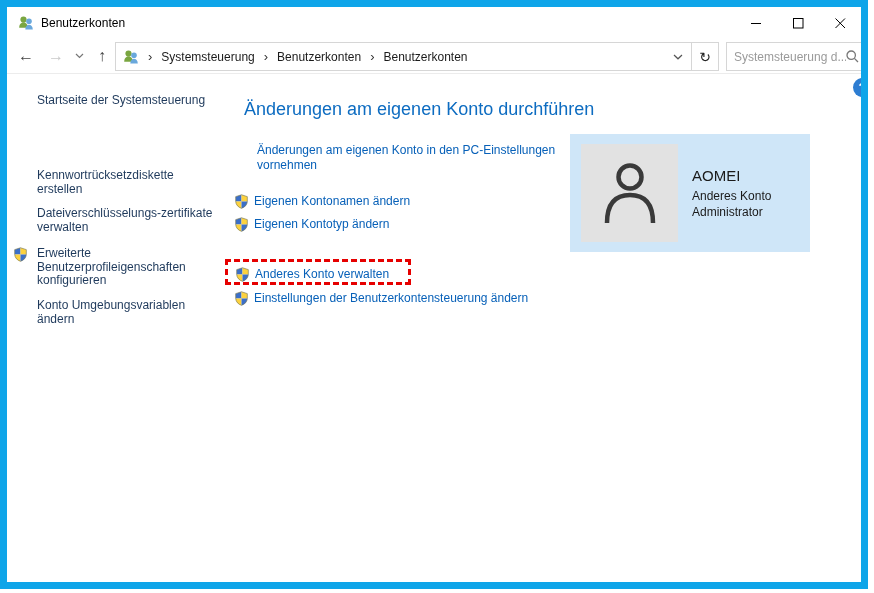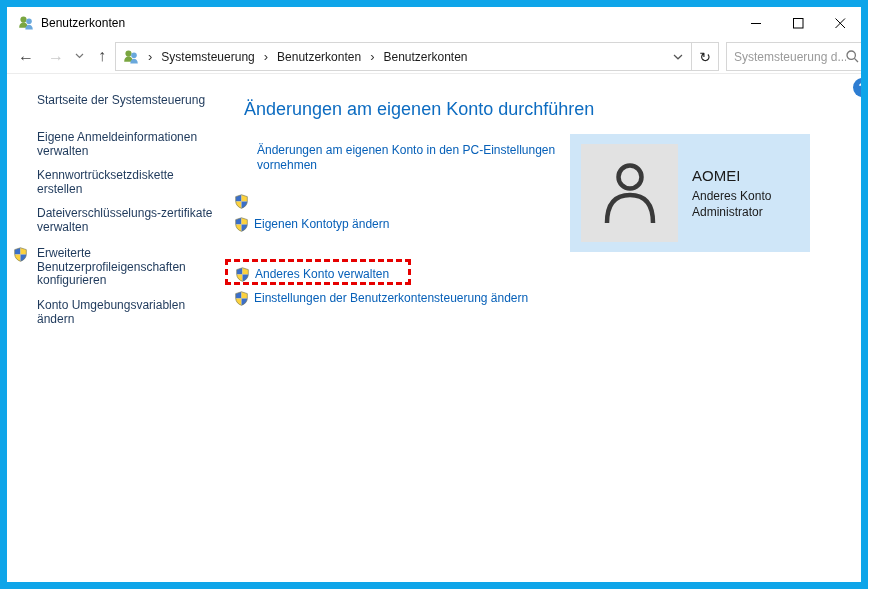--- a/index.html
+++ b/index.html
@@ -151,36 +151,36 @@
           <line x1="8.4" y1="8.4" x2="12" y2="12" stroke="#777" stroke-width="1.3"></line>
         </svg>
     </div>
   </div>
 
   <div class="help-btn">
       <span>?</span>
     </div>
 
   <div class="side-item nowrap" style="top:87px">Startseite der Systemsteuerung</div>
-  <div class="side-item" style="top:124px">Eigene Anmeldeinformationen verwalten</div>
   <div class="side-item" style="top:162px">Kennwortrücksetzdiskette erstellen</div>
   <div class="side-item" style="top:200px">Dateiverschlüsselungs-zertifikate verwalten</div>
   <svg class="side-shield" viewBox="0 0 16 16">
       <use href="#uacShield"></use>
     </svg>
   <div class="side-item" style="top:240px">Erweiterte Benutzerprofileigenschaften konfigurieren</div>
   <div class="side-item" style="top:292px">Konto Umgebungsvariablen ändern</div>
 
   <div class="main-heading">Änderungen am eigenen Konto durchführen</div>
 
   <div class="main-link" style="left:250px; top:136px; width:315px">Änderungen am eigenen Konto in den PC-Einstellungen vornehmen</div>
 
   <svg class="shield" style="left:227px; top:187px" viewBox="0 0 16 16">
       <use href="#uacShield"></use>
     </svg>
+  <div class="main-link" style="left:247px; top:187px; white-space:nowrap">Eigenen Kontonamen ändern</div>
 
   <svg class="shield" style="left:227px; top:210px" viewBox="0 0 16 16">
       <use href="#uacShield"></use>
     </svg>
   <div class="main-link" style="left:247px; top:210px; white-space:nowrap">Eigenen Kontotyp ändern</div>
 
   <div class="highlight-box"></div>
   <svg class="shield" style="left:228px; top:260px" viewBox="0 0 16 16">
       <use href="#uacShield"></use>
     </svg>

